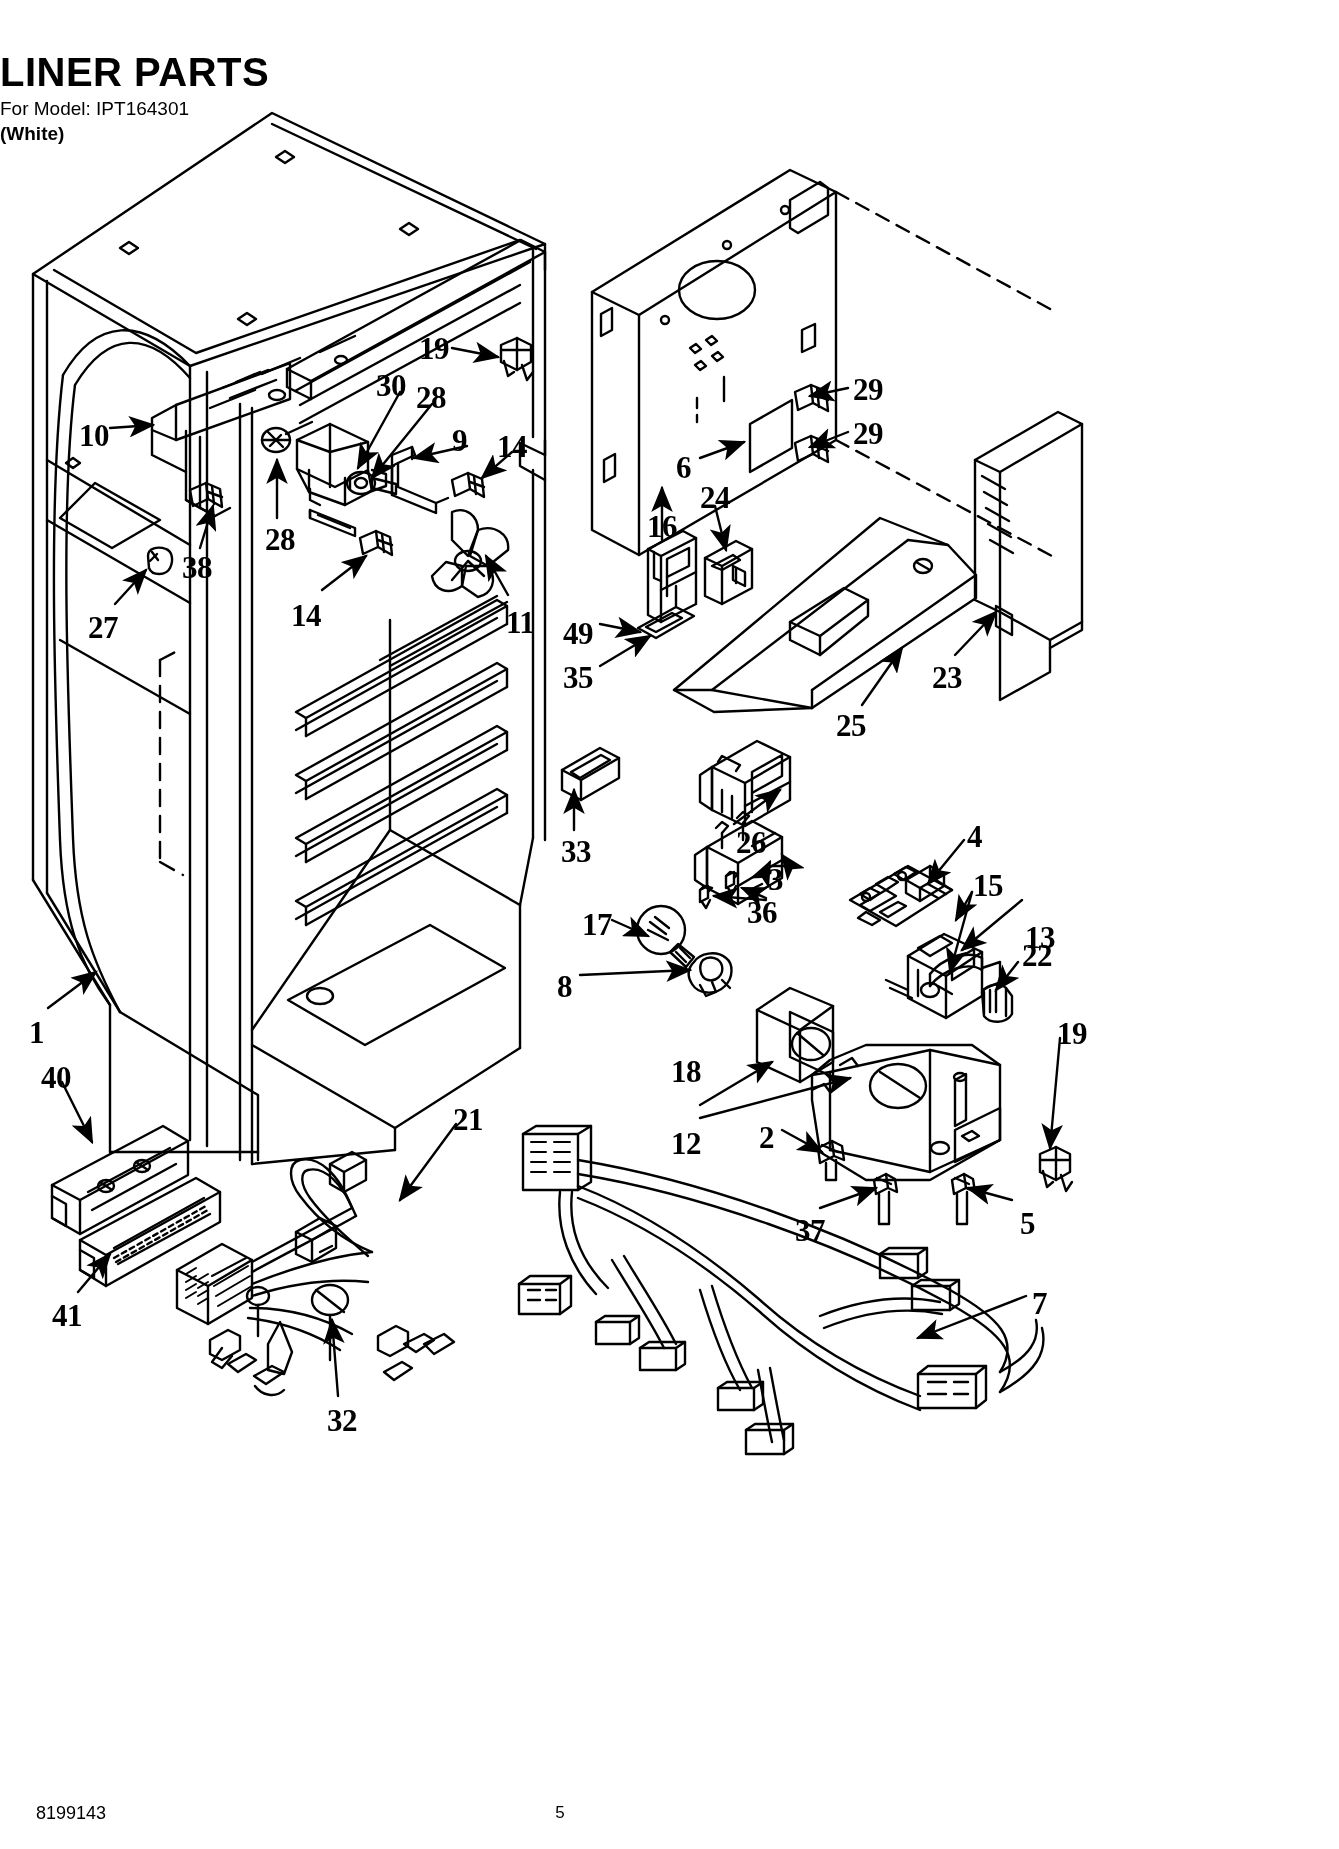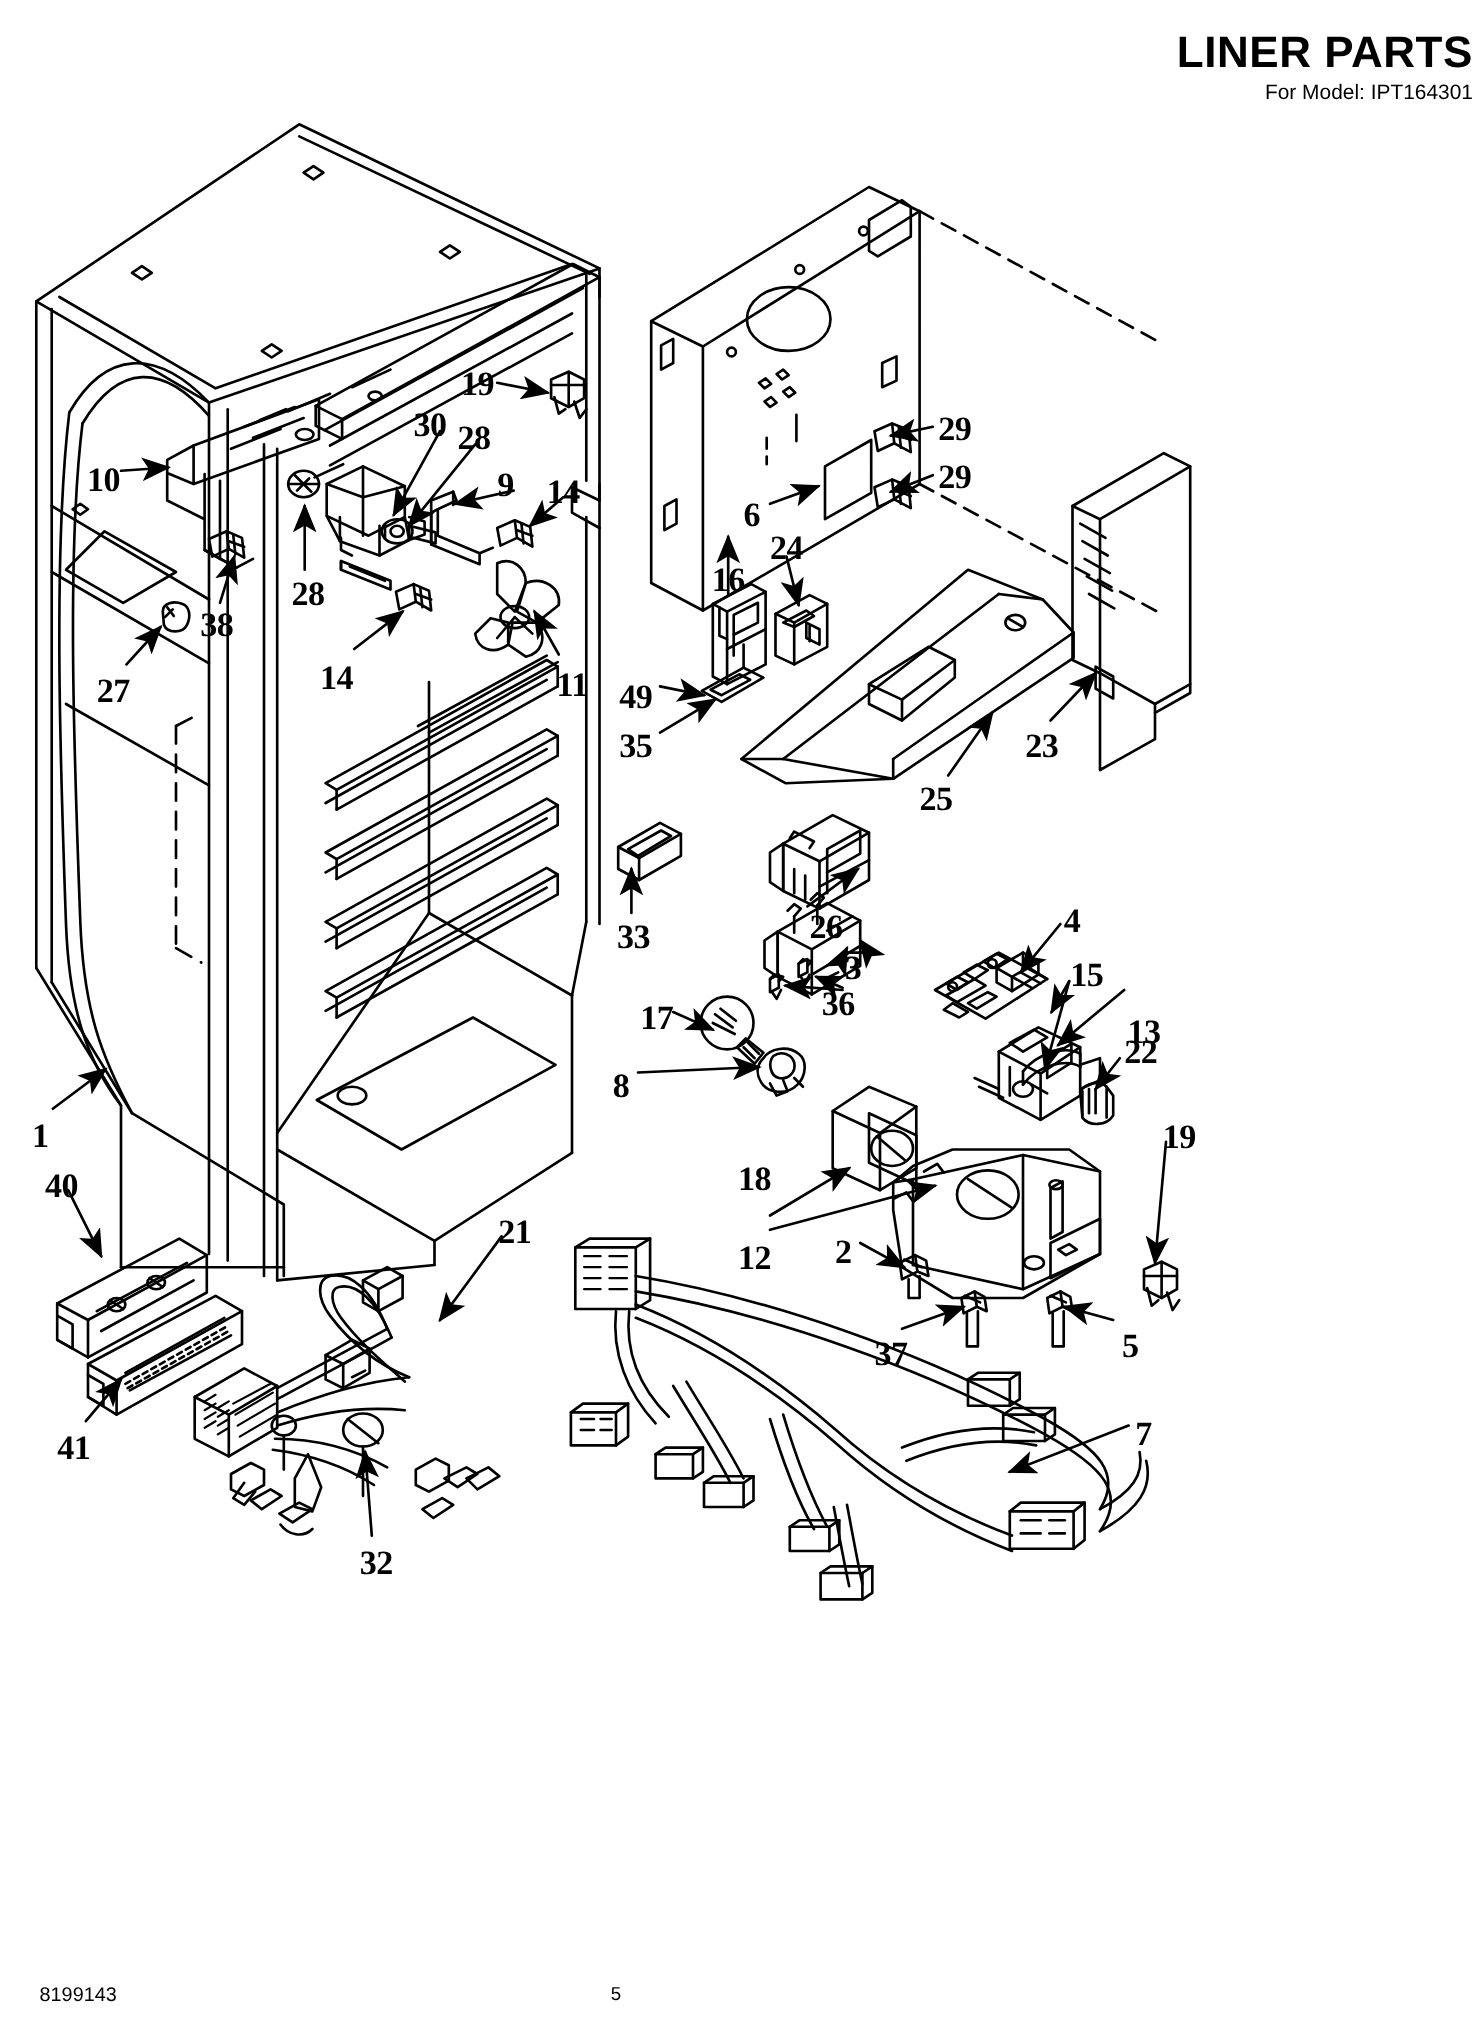--- a/index.html
+++ b/index.html
@@ -4,21 +4,21 @@
 <title>Liner Parts Diagram</title>
 <style>
   html,body{margin:0;padding:0;background:#ffffff;}
   body{
     width:1339px;height:1849px;position:relative;overflow:hidden;
     font-family:"Liberation Sans", sans-serif;color:#000;
   }
   #sheet{position:absolute;inset:0;}
 
   
-  .hdr{position:absolute;left:0;right:0;text-align:right;}
+  .hdr{position:absolute;left:0;right:12px;text-align:left;margin-top:24px;}
   .title{top:26px;font-size:40px;font-weight:bold;letter-spacing:.5px;}
   .subtitle{top:74px;font-size:19px;font-weight:normal;}
   .variant{top:99px;font-size:19px;font-weight:bold;}
 
   
   .footer{position:absolute;bottom:0;left:0;width:100%;height:60px;}
   .foot-left{position:absolute;left:36px;top:14px;font-size:18px;}
   .foot-mid{position:absolute;left:0;width:1120px;top:14px;text-align:center;font-size:17px;}
 
   
@@ -32,20 +32,21 @@
     letter-spacing:-0.5px;
   }
 </style>
 </head>
 <body>
 
 <div id="sheet">
 
   <div class="hdr title">LINER PARTS</div>
   <div class="hdr subtitle">For Model: IPT164301</div>
+  <div class="hdr variant">(White)</div>
 
   <div id="art">
     <svg viewBox="0 0 1339 1849" xmlns="http://www.w3.org/2000/svg" fill="none" stroke="#000" stroke-width="2.4" stroke-linecap="round" stroke-linejoin="round">
 
       <defs>
         <marker id="ah" markerWidth="11" markerHeight="9" refX="10" refY="4.5" orient="auto">
           <path d="M0,0 L11,4.5 L0,9 L2.6,4.5 Z" fill="#000" stroke="none"></path>
         </marker>
       </defs>
 

